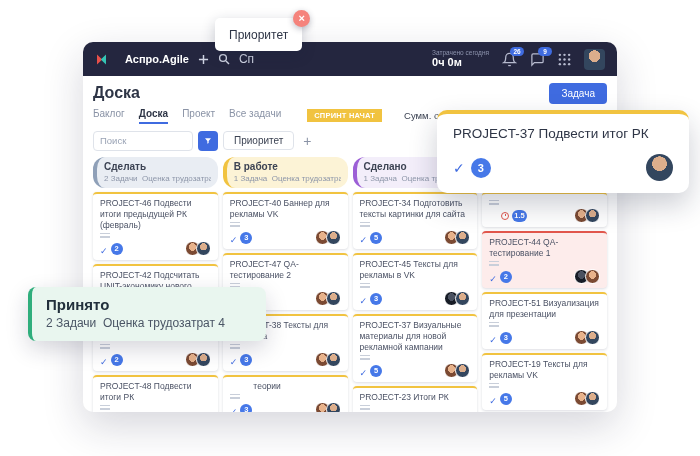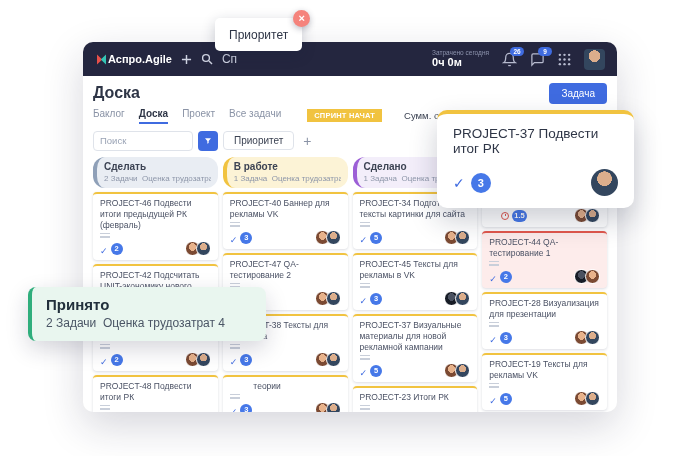--- a/index.html
+++ b/index.html
@@ -3,21 +3,21 @@
 <meta charset="utf-8">
 <style>
   html,body{margin:0;padding:0;width:700px;height:456px;background:#fff;overflow:hidden;
     font-family:"Liberation Sans","DejaVu Sans",sans-serif;}
   .canvas{position:relative;width:700px;height:456px;background:#fff;}
 
   
   .window{position:absolute;left:83px;top:42px;width:534px;height:370px;background:#fff;
     border-radius:10px;overflow:hidden;box-shadow:0 14px 40px rgba(25,30,60,.18);}
   .topbar{height:34px;background:#24263f;display:flex;align-items:center;padding:0 12px;gap:9px;}
-  .logo{display:flex;align-items:center;gap:0;justify-content:center;}
+  .logo{display:flex;align-items:center;gap:17px;justify-content:center;}
   .logo-text{color:#fff;font-size:11px;font-weight:700;}
   .tb-ic{display:flex;align-items:center;justify-content:center;}
   .nav-frag{color:#cfd3e2;font-size:12px;}
   .tb-right{margin-left:auto;display:flex;align-items:center;gap:13px;}
   .time{line-height:1.15;}
   .time-cap{font-size:6.5px;color:#8d93ad;}
   .time-val{font-size:11px;color:#fff;font-weight:700;}
   .icon-wrap{position:relative;display:flex;}
   .nbadge{position:absolute;top:-5px;right:-7px;background:#3f6be0;color:#fff;font-size:6.5px;
     font-weight:700;min-width:8px;padding:1px 3px;border-radius:7px;text-align:center;}
@@ -81,21 +81,21 @@
 
   
   .tooltip{position:absolute;left:215px;top:18px;height:33px;min-width:82px;padding:0 14px;
     background:#fff;border-radius:5px;box-shadow:0 4px 14px rgba(25,30,60,.22);display:flex;
     align-items:center;justify-content:center;font-size:12px;color:#2e3546;z-index:50;box-sizing:border-box;}
   .close-x{position:absolute;right:-8px;top:-8px;width:17px;height:17px;border-radius:50%;
     background:#f5837c;box-shadow:0 2px 6px rgba(25,30,60,.3);display:flex;align-items:center;
     justify-content:center;}
   .close-x::before{content:"\00d7";color:#fff;font-size:11px;font-weight:700;line-height:1;}
 
-  .zoom-card{position:absolute;left:437px;top:110px;width:197px;background:#fff;border-radius:10px;
+  .zoom-card{position:absolute;left:437px;top:110px;width:252px;background:#fff;border-radius:10px;
     border-top:4px solid #f1c340;box-shadow:0 12px 28px rgba(25,30,60,.22);padding:12px 16px;z-index:40;box-sizing:border-box;}
   .zc-title{font-size:13.5px;color:#2e3546;}
   .zc-foot{display:flex;align-items:center;margin-top:13px;}
   .zc-chk::before{font-size:14px;}
   .zc-badge{width:20px;height:20px;border-radius:50%;font-size:11px;margin-left:6px;}
   .zc-av{width:27px;height:27px;margin-left:auto;border:none;}
 
   .accepted{position:absolute;left:28px;top:287px;width:238px;background:#e9f6ef;border-left:4px solid #2fae7c;
     border-radius:8px;box-shadow:0 8px 22px rgba(25,30,60,.18);padding:9px 14px 11px;z-index:45;box-sizing:border-box;}
   .ac-title{font-size:15px;font-weight:700;color:#22303c;}
@@ -405,21 +405,21 @@
       <span class="badge">2</span>
 
       <span class="avs">
                     <span class="av av-d"></span>
                     <span class="av av-w"></span>
                   </span>
     </div>
   </div>
 
   <div class="card">
-    <div class="card-title">PROJECT-28 Визуализация для презентации</div>
+    <div class="card-title">PROJECT-51 Визуализация для презентации</div>
     <div class="desc-icon"></div>
     <div class="card-foot">
       <span class="chk"></span>
       <span class="badge">3</span>
 
       <span class="avs">
                     <span class="av av-w"></span>
                     <span class="av av-m"></span>
                   </span>
     </div>

